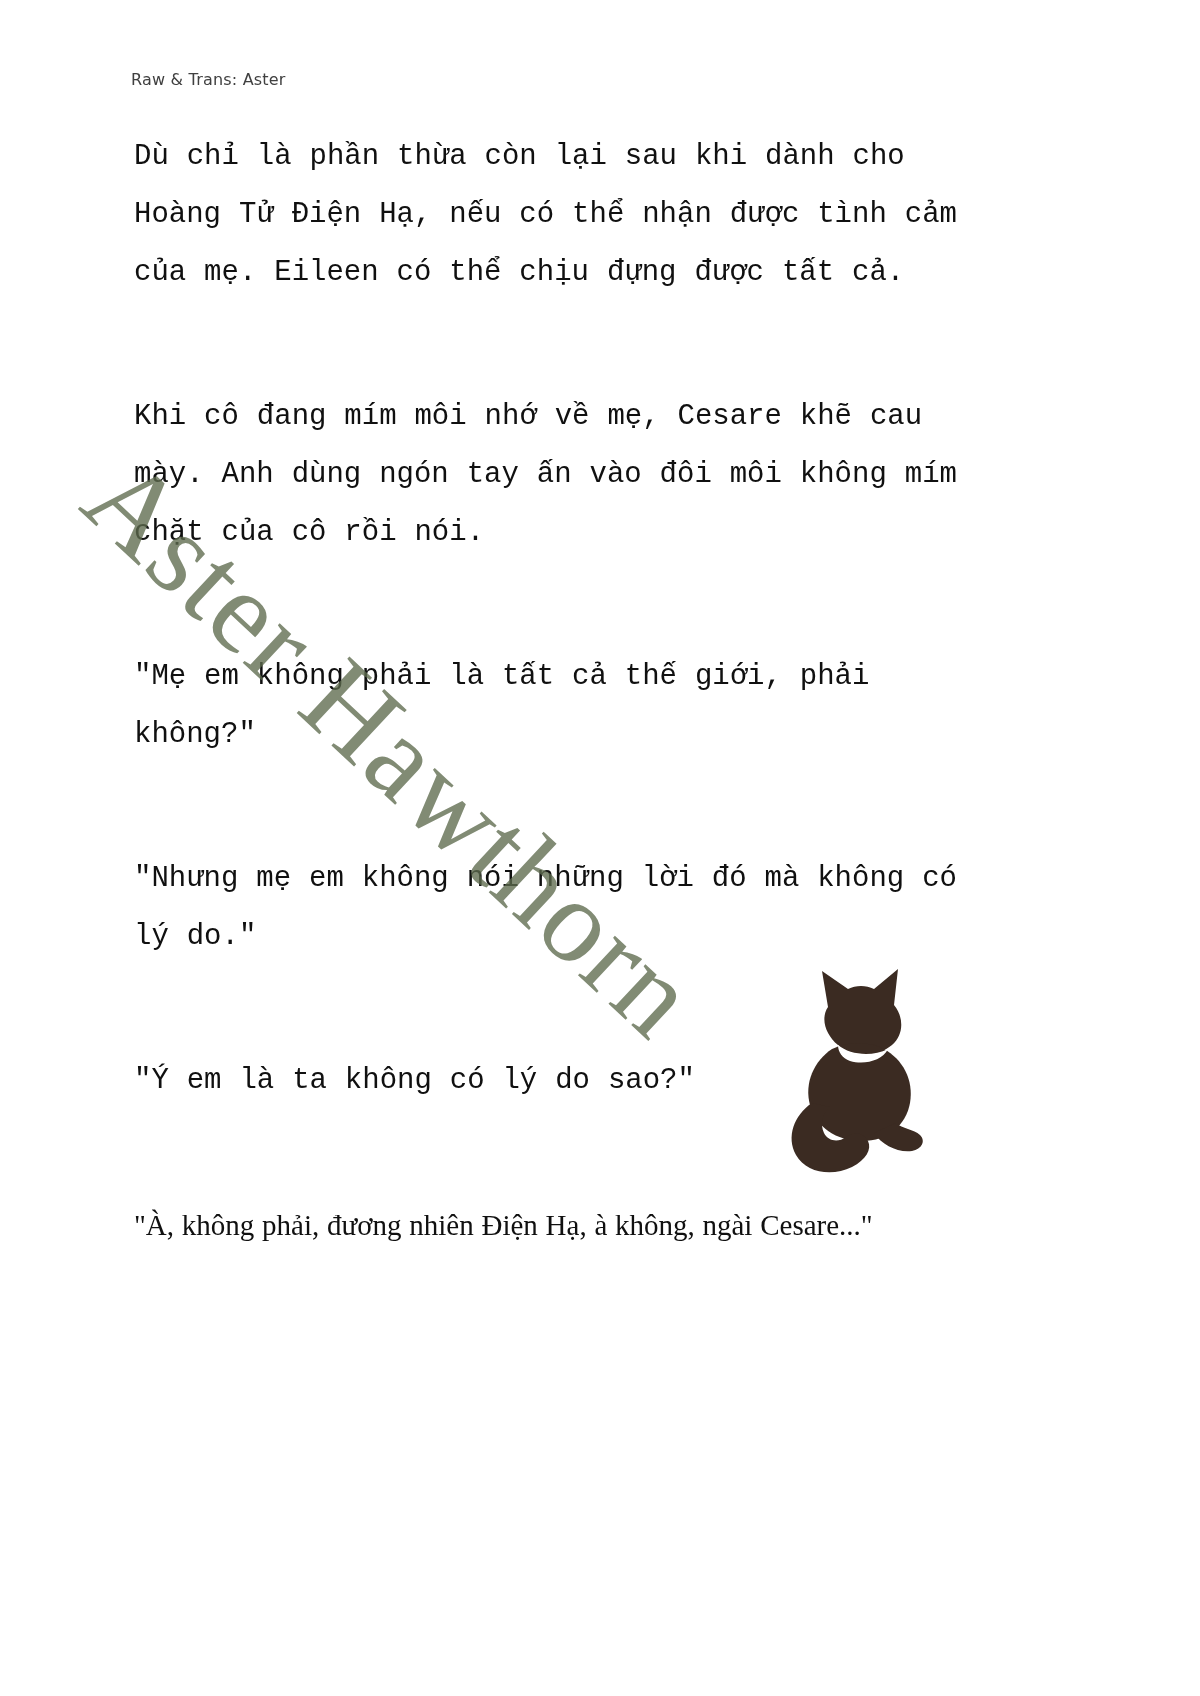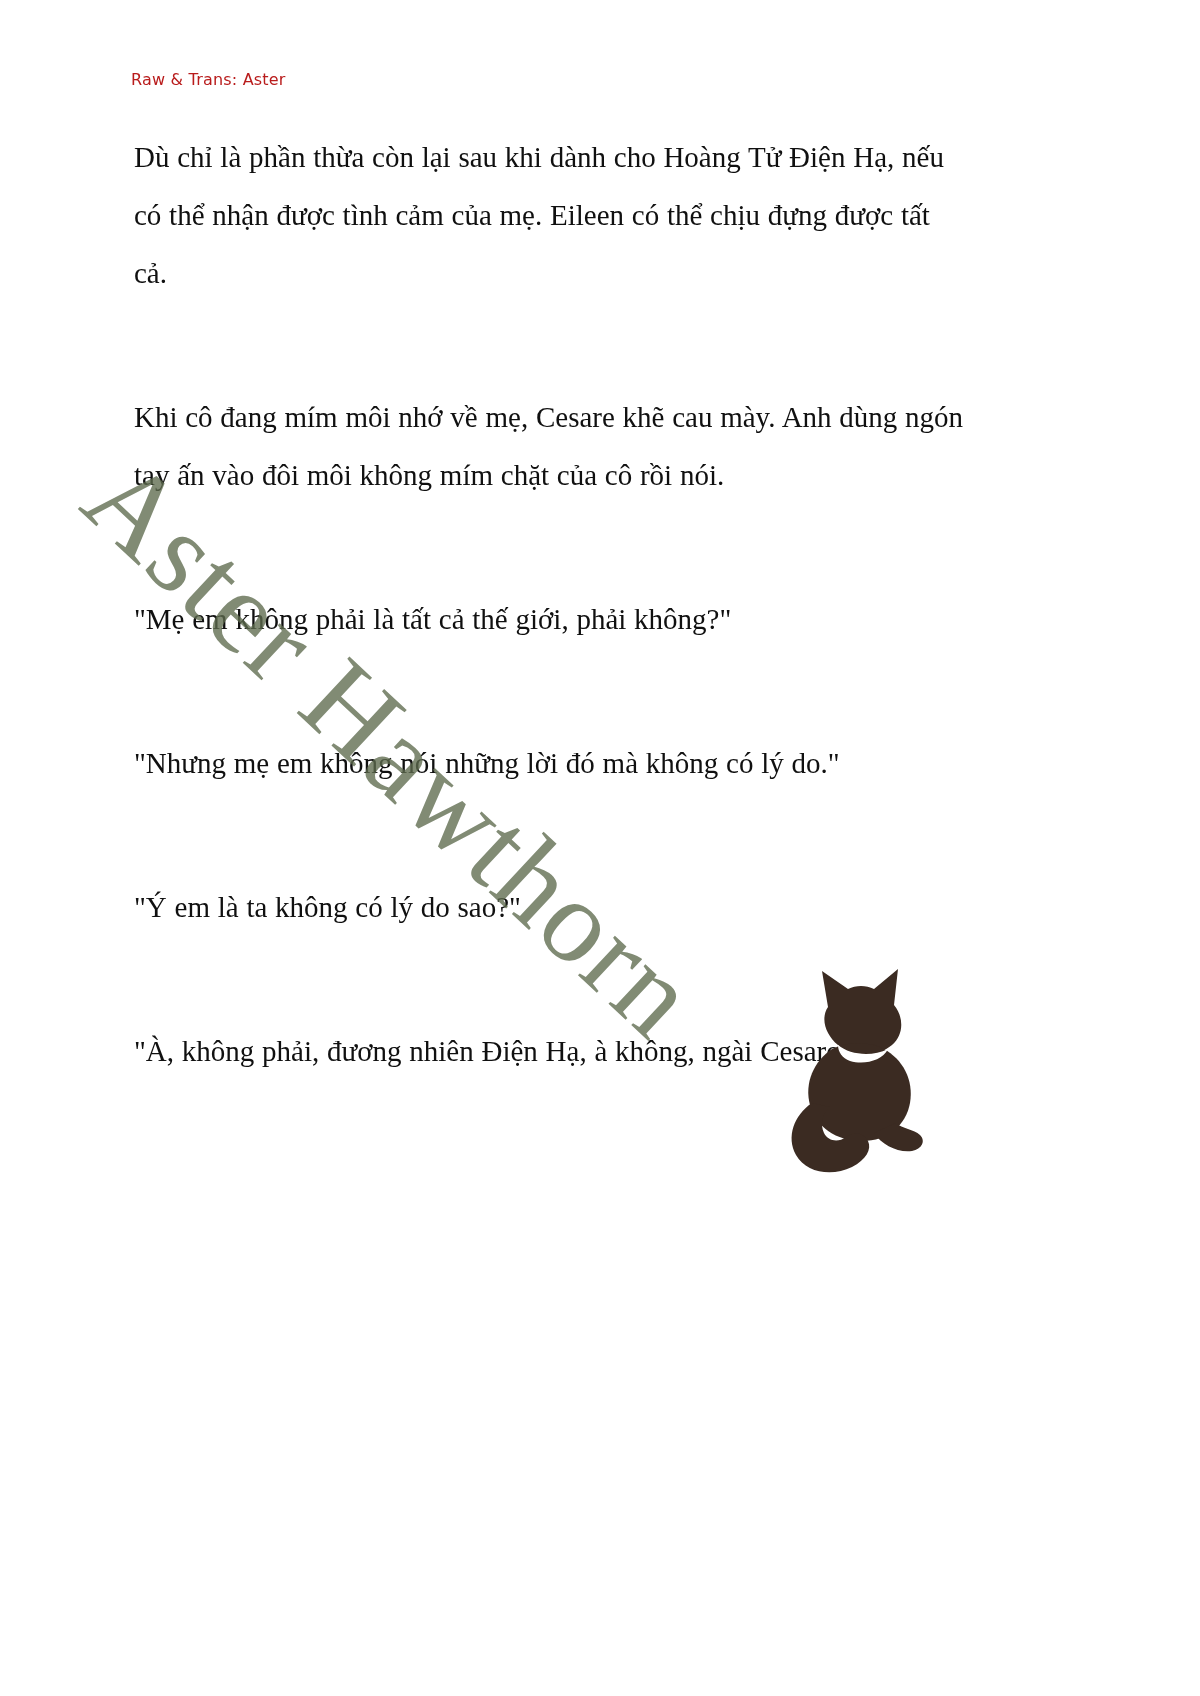--- a/index.html
+++ b/index.html
@@ -43,42 +43,42 @@
     height: 108px;
     background: #ffffff;
   }
 
   .credit {
     position: absolute;
     left: 131px;
     top: 70px;
     font-family: "DejaVu Sans", sans-serif;
     font-size: 16px;
-    color: #b91c1c;
+    color: #404040;
     letter-spacing: 0.2px;
     white-space: nowrap;
   }
 
   .content {
     position: absolute;
     left: 134px;
     top: 128px;
     width: 830px;
   }
 
   .para {
     font-family: "Liberation Serif", serif;
     font-size: 29px;
     line-height: 58px;
     color: #101010;
     margin: 0 0 56px 0;
     text-align: left;
     word-spacing: 0.5px;
   }
-  .para.gap-big { margin-bottom: 86px; }
+  .para.gap-big { margin-bottom: 86px; font-family: Liberation Mono, monospace; }
   .para.gap-huge { margin-bottom: 112px; }
 
   
   .watermark {
     position: absolute;
     left: 150px;
     top: 430px;
     width: 700px;
     height: 620px;
     pointer-events: none;

